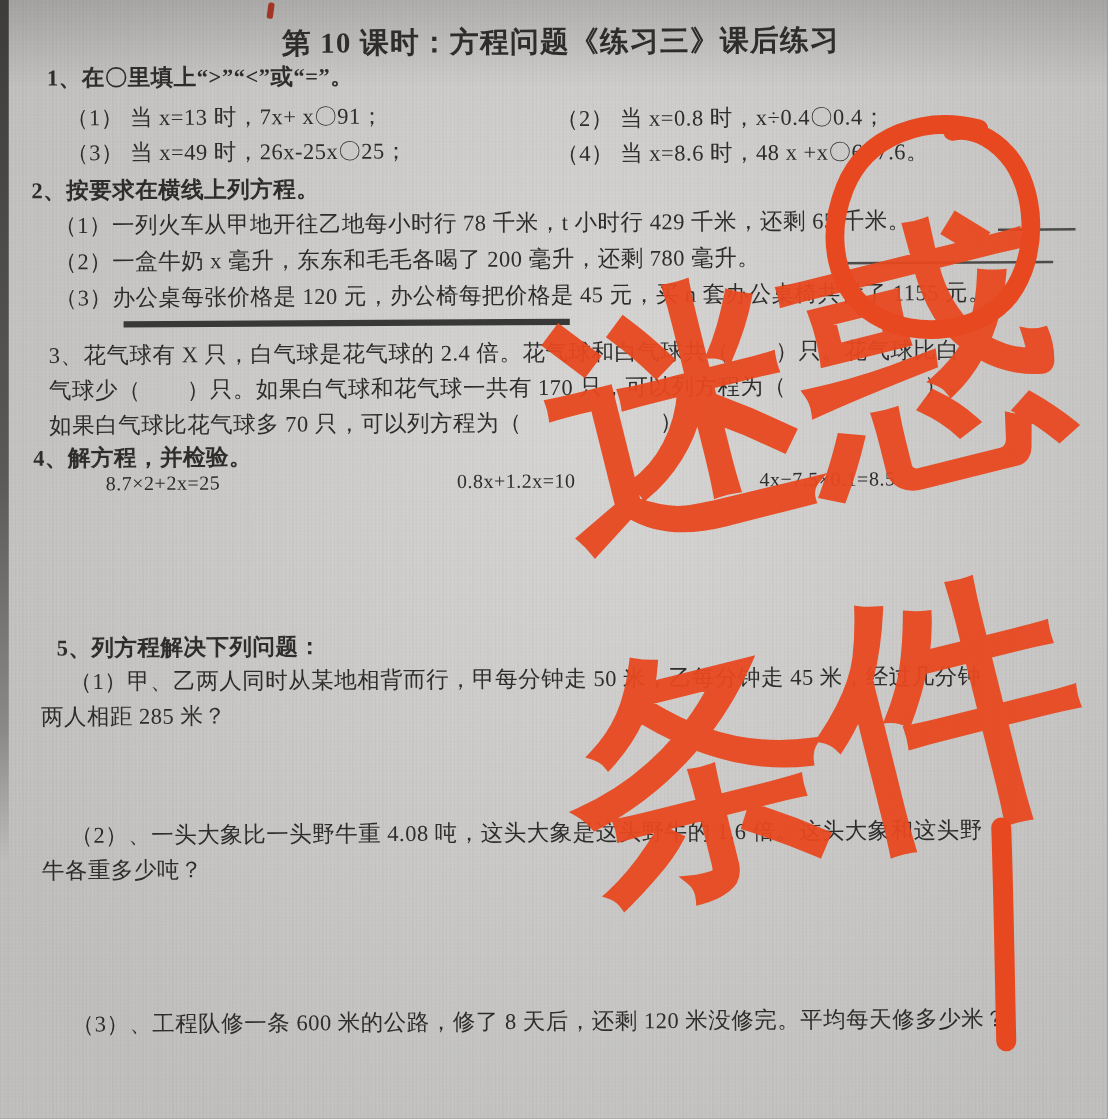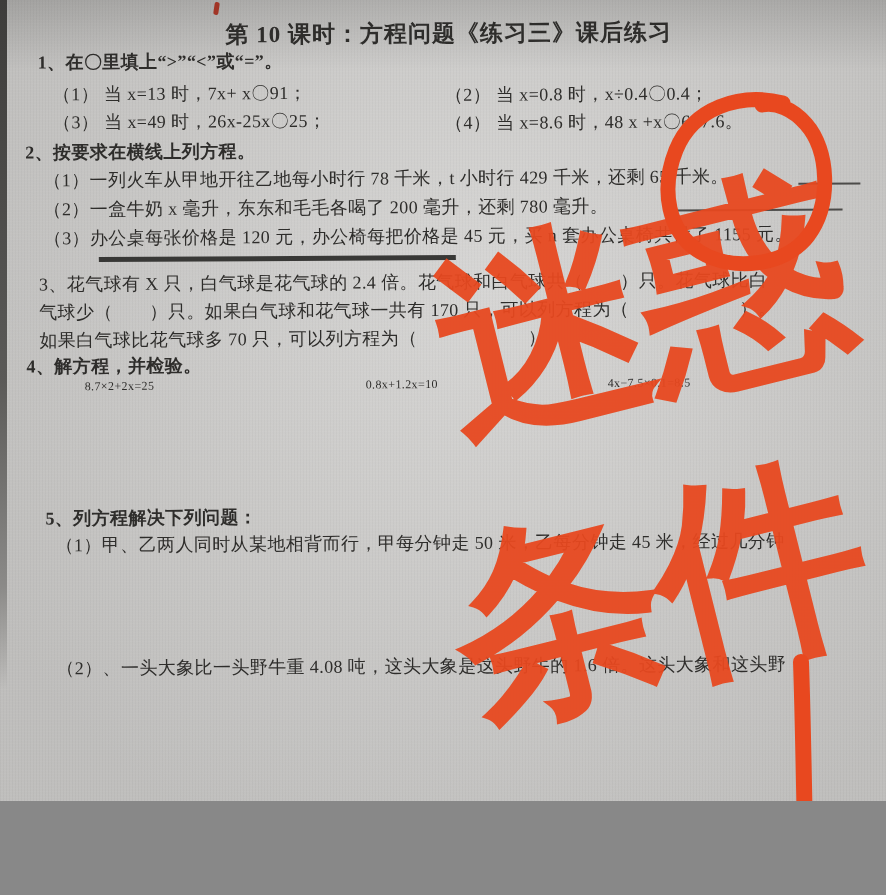--- a/index.html
+++ b/index.html
@@ -1,33 +1,33 @@
 <!DOCTYPE html>
 <html><head>
 <meta charset="utf-8">
 <style>
   html,body{margin:0;padding:0;background:#888;}
   #photo{
     position:relative;
-    width:886px;height:801px;
+    width:886px;height:895px;
     overflow:hidden;
     background-color:#cccbc9;
     background-image:
       radial-gradient(ellipse at 55% 35%, rgba(255,255,255,0.16), rgba(0,0,0,0.08) 85%),
       linear-gradient(180deg, rgba(40,40,38,0.18) 0px, rgba(255,255,255,0.04) 70px, rgba(255,255,255,0.07) 100%),
       repeating-linear-gradient(90deg, rgba(0,0,0,0.028) 0 1px, transparent 1px 3px),
       repeating-linear-gradient(0deg, rgba(255,255,255,0.035) 0 1px, transparent 1px 3px);
     font-family:"Liberation Serif","DejaVu Serif",serif;
     color:#2e2d2b;
   }
   #sheet{position:absolute;left:0;top:0;width:886px;height:895px;transform:rotate(-0.35deg);}
   .line{position:absolute;white-space:nowrap;font-size:18px;letter-spacing:0.4px;}
   .title{font-size:23px;font-weight:bold;letter-spacing:1px;}
   .qhead{font-weight:bold;}
-  .eq{font-size:12px;}
+  .eq{font-size:16px;}
   .edge-strip{
     position:absolute;left:0;top:0;width:7px;height:690px;
     background:linear-gradient(to bottom,#3d3c3a 0%,#5a5957 55%,#8b8a88 85%,rgba(139,138,136,0) 100%);
   }
   .blank{position:absolute;background:#4c4b49;}
   .speck{position:absolute;left:214px;top:2px;width:5px;height:13px;background:#a13526;transform:rotate(8deg);border-radius:2px;}
   .marker{
     position:absolute;
     color:#e8481f;
     font-weight:bold;
@@ -71,21 +71,23 @@
     <div class="line" style="left:40px;top:298px;">气球少（　　）只。如果白气球和花气球一共有 170 只，可以列方程为（　　　　　　）。</div>
     <div class="line" style="left:40px;top:326px;">如果白气球比花气球多 70 只，可以列方程为（　　　　　　）</div>
 
     <div class="line qhead" style="left:27px;top:352px;">4、解方程，并检验。</div>
     <div class="line eq" style="left:85px;top:377px;">8.7×2+2x=25</div>
     <div class="line eq" style="left:330px;top:377px;margin-left:36px;">0.8x+1.2x=10</div>
     <div class="line eq" style="left:608px;top:377px;">4x−7.5×0.1=8.5</div>
 
     <div class="line qhead" style="left:45px;top:504px;">5、列方程解决下列问题：</div>
     <div class="line" style="left:55px;top:531px;">（1）甲、乙两人同时从某地相背而行，甲每分钟走 50 米，乙每分钟走 45 米，经过几分钟</div>
+    <div class="line" style="left:32px;top:559px;">两人相距 285 米？</div>
     <div class="line" style="left:55px;top:654px;">（2）、一头大象比一头野牛重 4.08 吨，这头大象是这头野牛的 1.6 倍。这头大象和这头野</div>
+    <div class="line" style="left:32px;top:682px;">牛各重多少吨？</div>
     <div class="line" style="left:55px;top:805px;">（3）、工程队修一条 600 米的公路，修了 8 天后，还剩 120 米没修完。平均每天修多少米？</div>
   </div>
 
   <div id="marker-1" class="marker">迷惑</div>
   <div id="marker-2" class="marker">条件</div>
 
   <svg class="overlay" width="886" height="895" viewBox="0 0 886 895">
 
     <path d="M 783,103 C 740,92 693,108 676,150 C 660,190 668,232 700,252 C 733,272 785,266 808,236 C 832,204 829,150 806,124 C 793,109 776,102 762,105" fill="none" stroke="#e8481f" stroke-width="15" stroke-linecap="round"></path>
 

